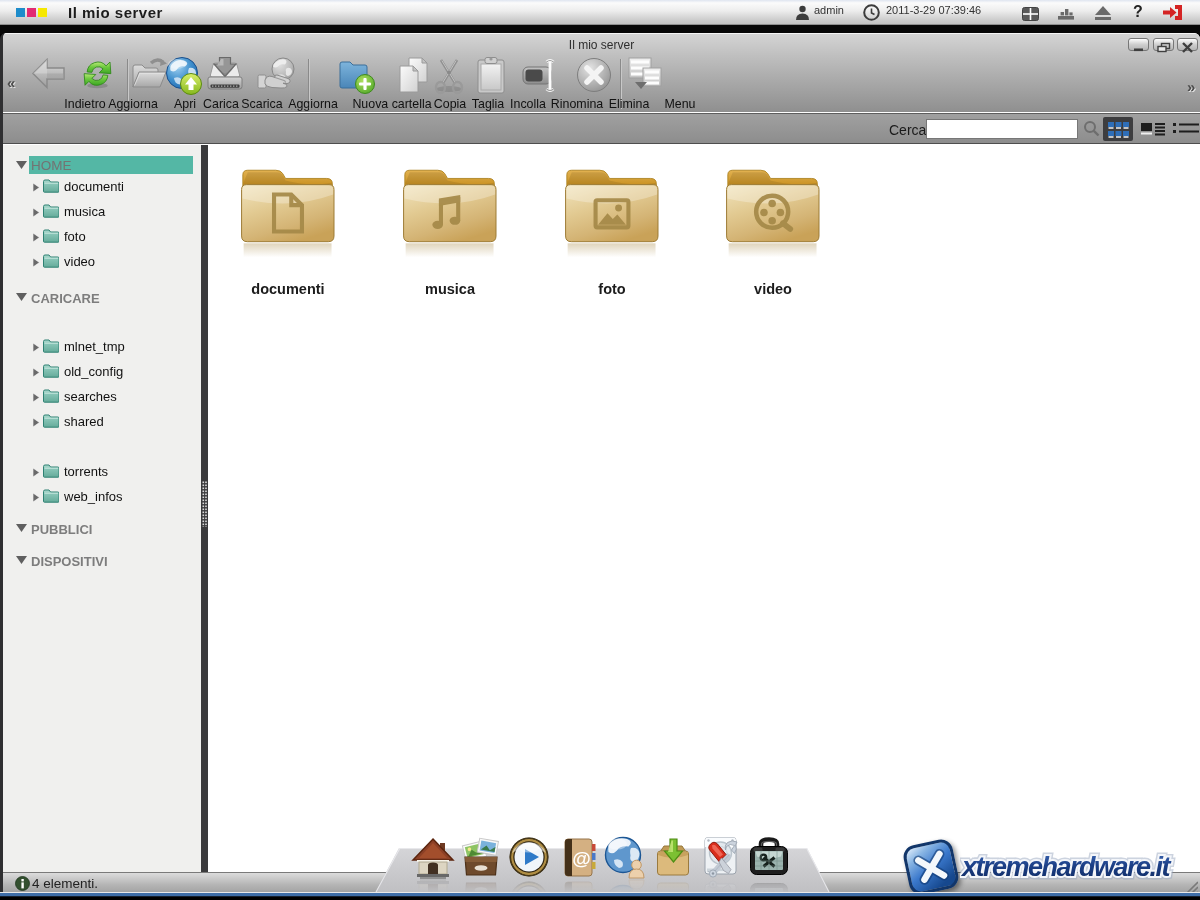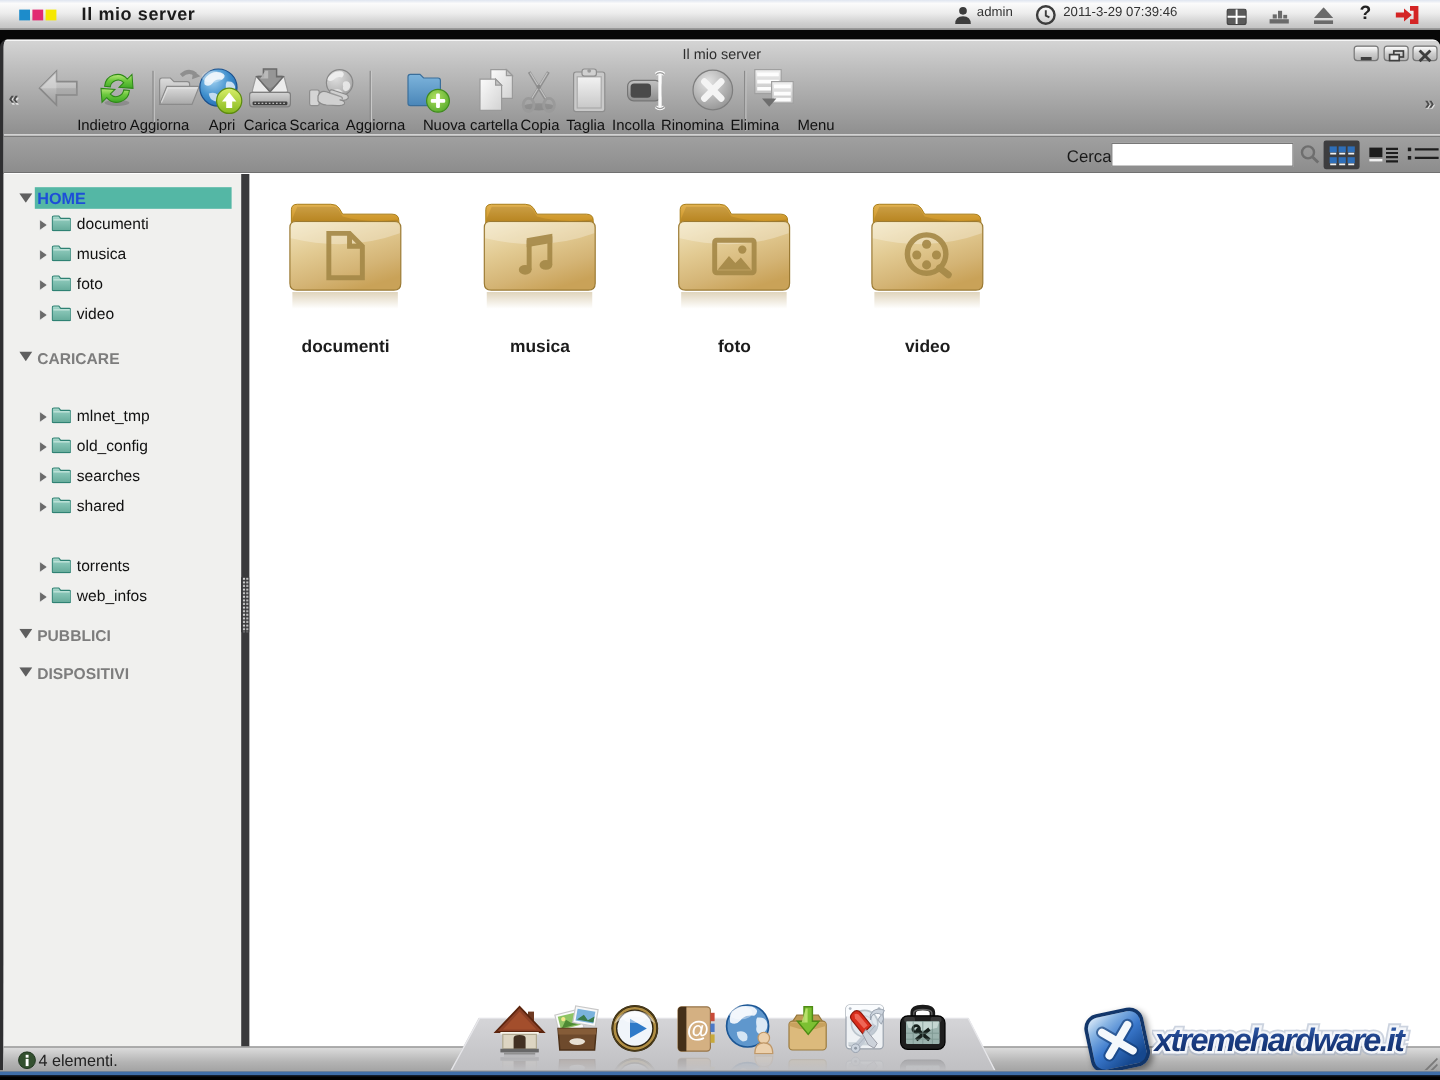--- a/index.html
+++ b/index.html
@@ -446,21 +446,21 @@
               <path d="M0 0 L11 0 L5.5 8 Z" fill="#5f5f5f"></path>
             </g>
         </defs>
       </svg>
       <div id="sidebar">
 
         <svg class="abs" style="left:13px;top:16px" width="11" height="8">
             <use href="#tdown"></use>
           </svg>
         <div class="abs" style="left:26px;top:11px;width:164px;height:18px;background:#54b7a5;"></div>
-        <div class="abs" style="left:28px;top:13px;font-size:13.5px;font-weight:bold;color:#1d4ed8;">HOME</div>
+        <div class="abs" style="left:28px;top:13px;font-size:13.5px;font-weight:normal;color:#737373;">HOME</div>
         <div class="trow" style="top:30px">
             <svg class="abs" style="left:30px;top:8px" width="7" height="9">
               <use href="#tarr"></use>
             </svg>
             <svg class="abs" style="left:40px;top:4px" width="16" height="14">
               <use href="#tfold"></use>
             </svg>
             <div class="txt" style="left:61px">documenti</div>
           </div>
         <div class="trow" style="top:55px">

